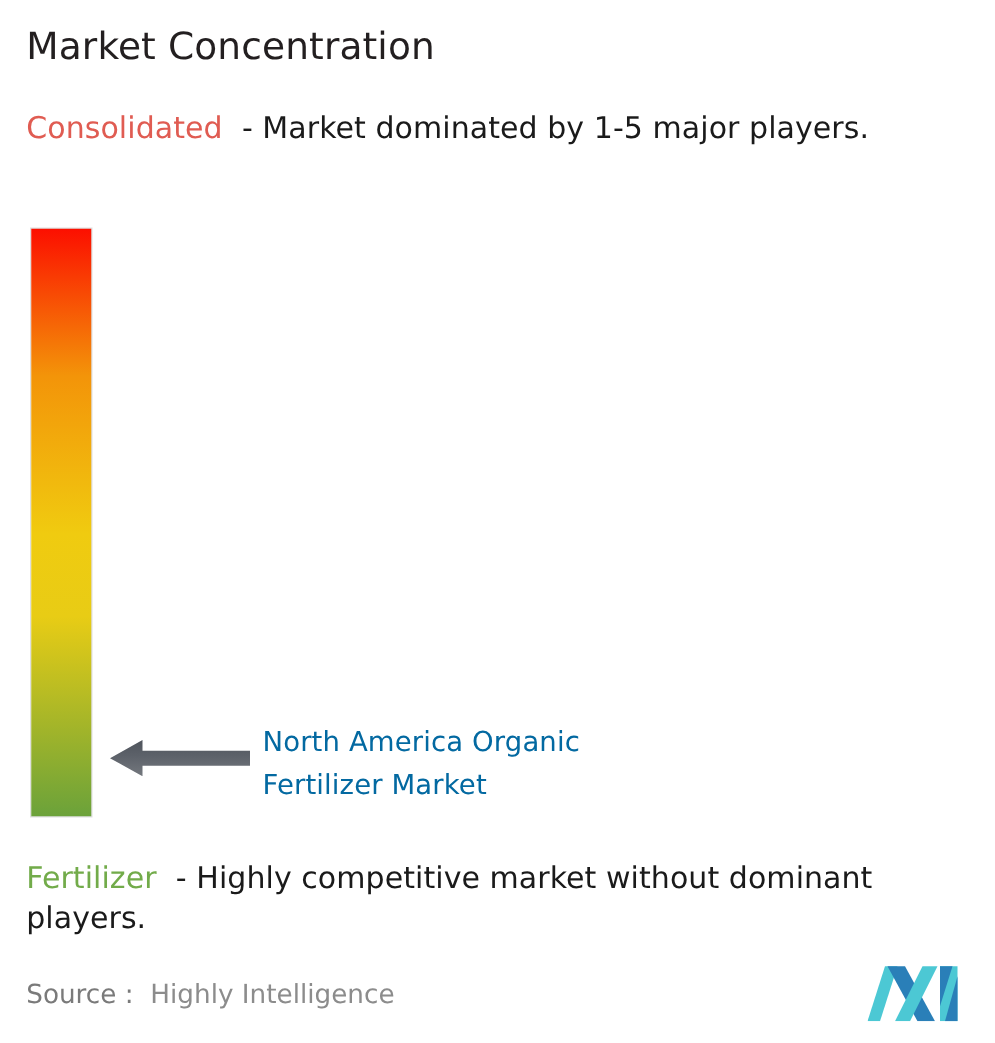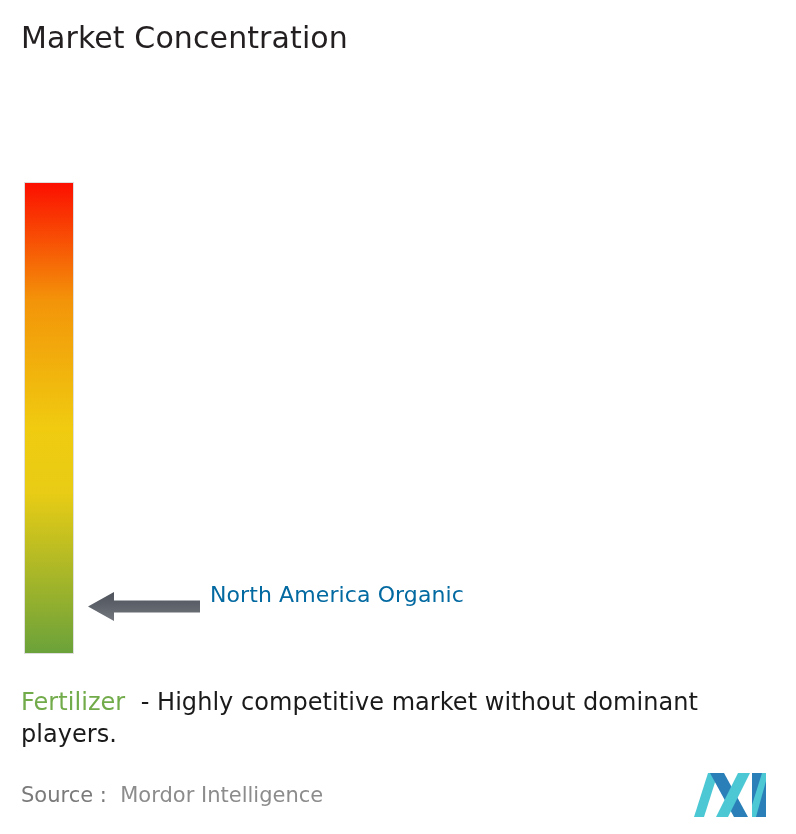--- a/index.html
+++ b/index.html
@@ -119,46 +119,50 @@
     height: 48px;
   }
 </style>
 </head>
 <body>
 
 <div id="canvas">
 
   <div id="page-title">Market Concentration</div>
 
+  <div id="legend-consolidated" class="legend-para">
+    <span id="consolidated-term" class="legend-term">Consolidated</span><span>&nbsp; </span><span class="legend-desc">- Market dominated by 1-5 major players.</span>
+  </div>
 
   <div id="gradient-bar" style="background: linear-gradient(rgb(252, 15, 0) 0%, rgb(243, 148, 9) 25%, rgb(240, 203, 16) 52%, rgb(232, 204, 21) 66%, rgb(107, 162, 58) 100%);"></div>
 
   <div id="pointer-arrow" style="top: 592px;">
     <svg width="112" height="29" viewBox="0 0 112 29" xmlns="http://www.w3.org/2000/svg">
       <defs>
         <linearGradient id="arrowGrad" x1="0" y1="0" x2="0" y2="1">
           <stop offset="0%" stop-color="#4f545c"></stop>
           <stop offset="45%" stop-color="#5d626a"></stop>
           <stop offset="100%" stop-color="#74787e"></stop>
         </linearGradient>
       </defs>
       <polygon points="0,14.5 26,0 26,8.5 112,8.5 112,20.5 26,20.5 26,29" fill="url(#arrowGrad)"></polygon>
     </svg>
   </div>
 
   <div id="series-label" style="top: 578px;">
     <div>North America Organic</div>
+    <div>Fertilizer Market</div>
   </div>
 
   <div id="legend-fragmented" class="legend-para">
     <span id="fragmented-term" class="legend-term">Fertilizer</span><span>&nbsp; </span><span class="legend-desc">- Highly competitive market without dominant players.</span>
   </div>
 
   <div id="source-line">
-    <span id="source-label">Source :</span><span>&nbsp; </span><span id="source-value">Mordor Intelligence</span>
+    <span id="source-label">Source :</span><span>&nbsp; </span><span id="source-value">Highly Intelligence</span>
   </div>
 
   <div id="brand-logo">
     <svg width="80" height="48" viewBox="0 0 80 48" xmlns="http://www.w3.org/2000/svg">
 
       <polygon points="0,48 14,4 24,4 10,48" fill="#4cc8d4"></polygon>
 
       <polygon points="16,4 30,4 54,48 40,48" fill="#2a7fb8"></polygon>
 
       <polygon points="44,4 56,4 34,48 22,48" fill="#4cc8d4"></polygon>

